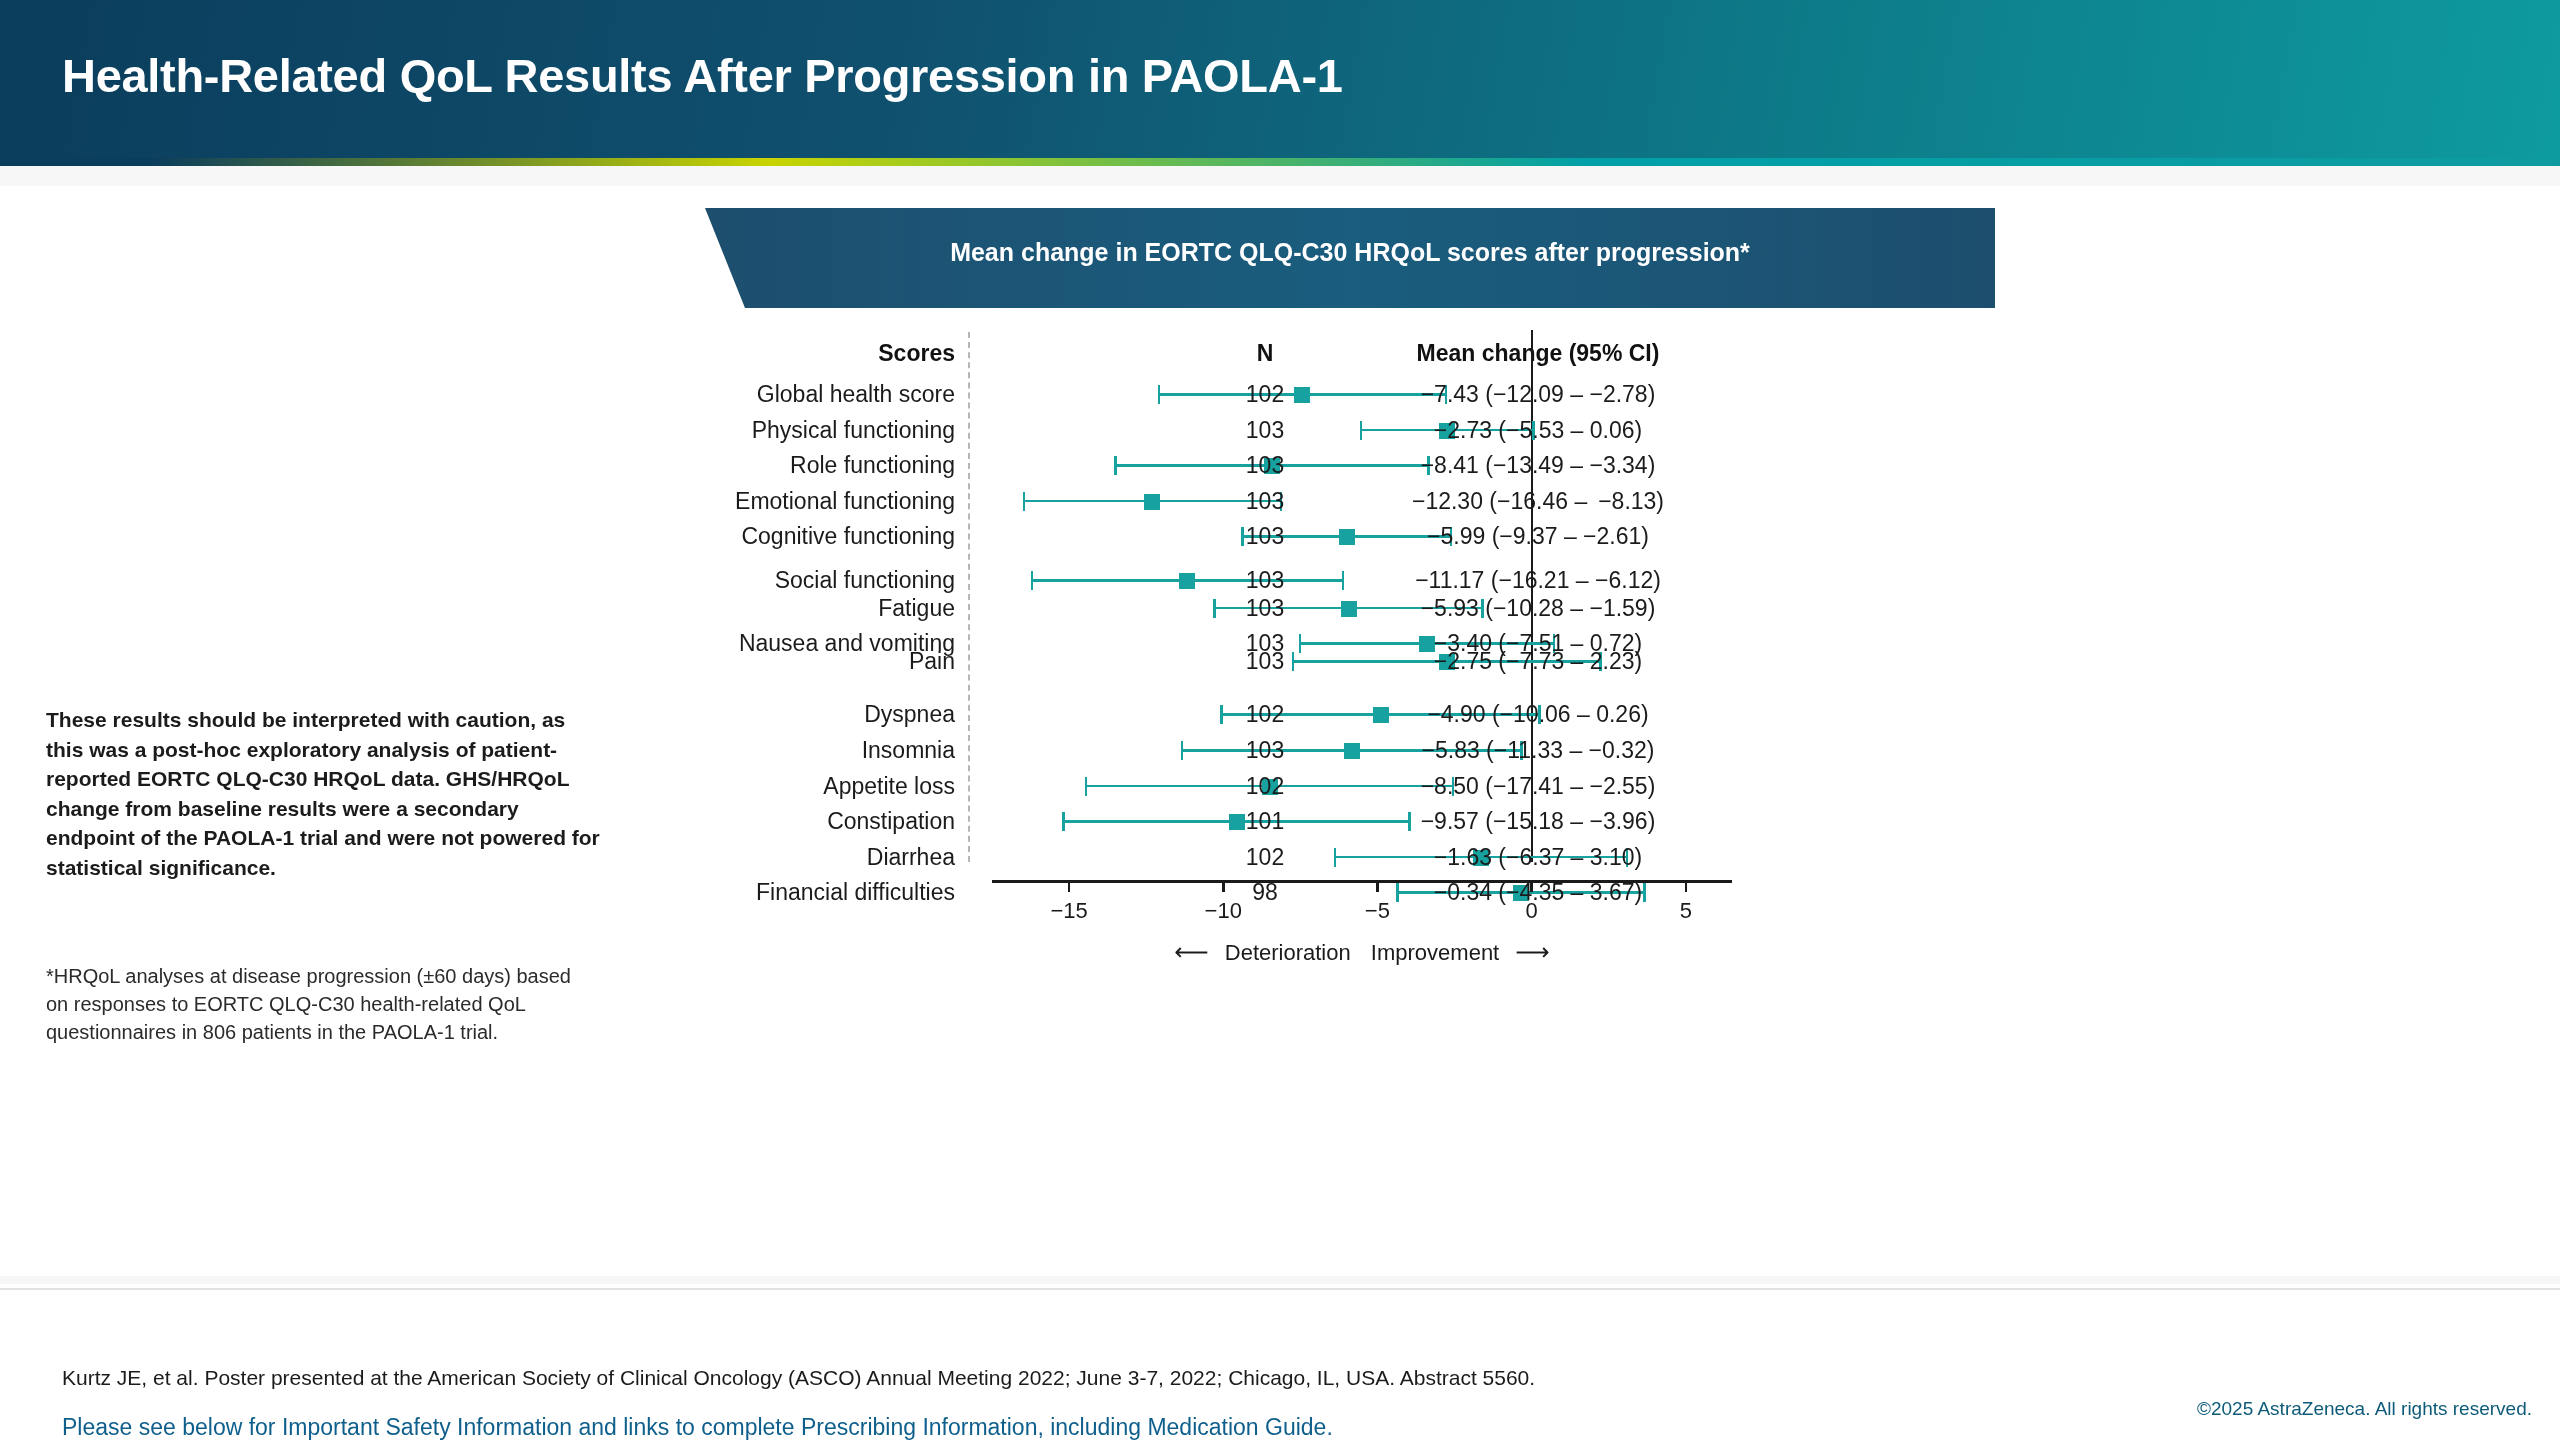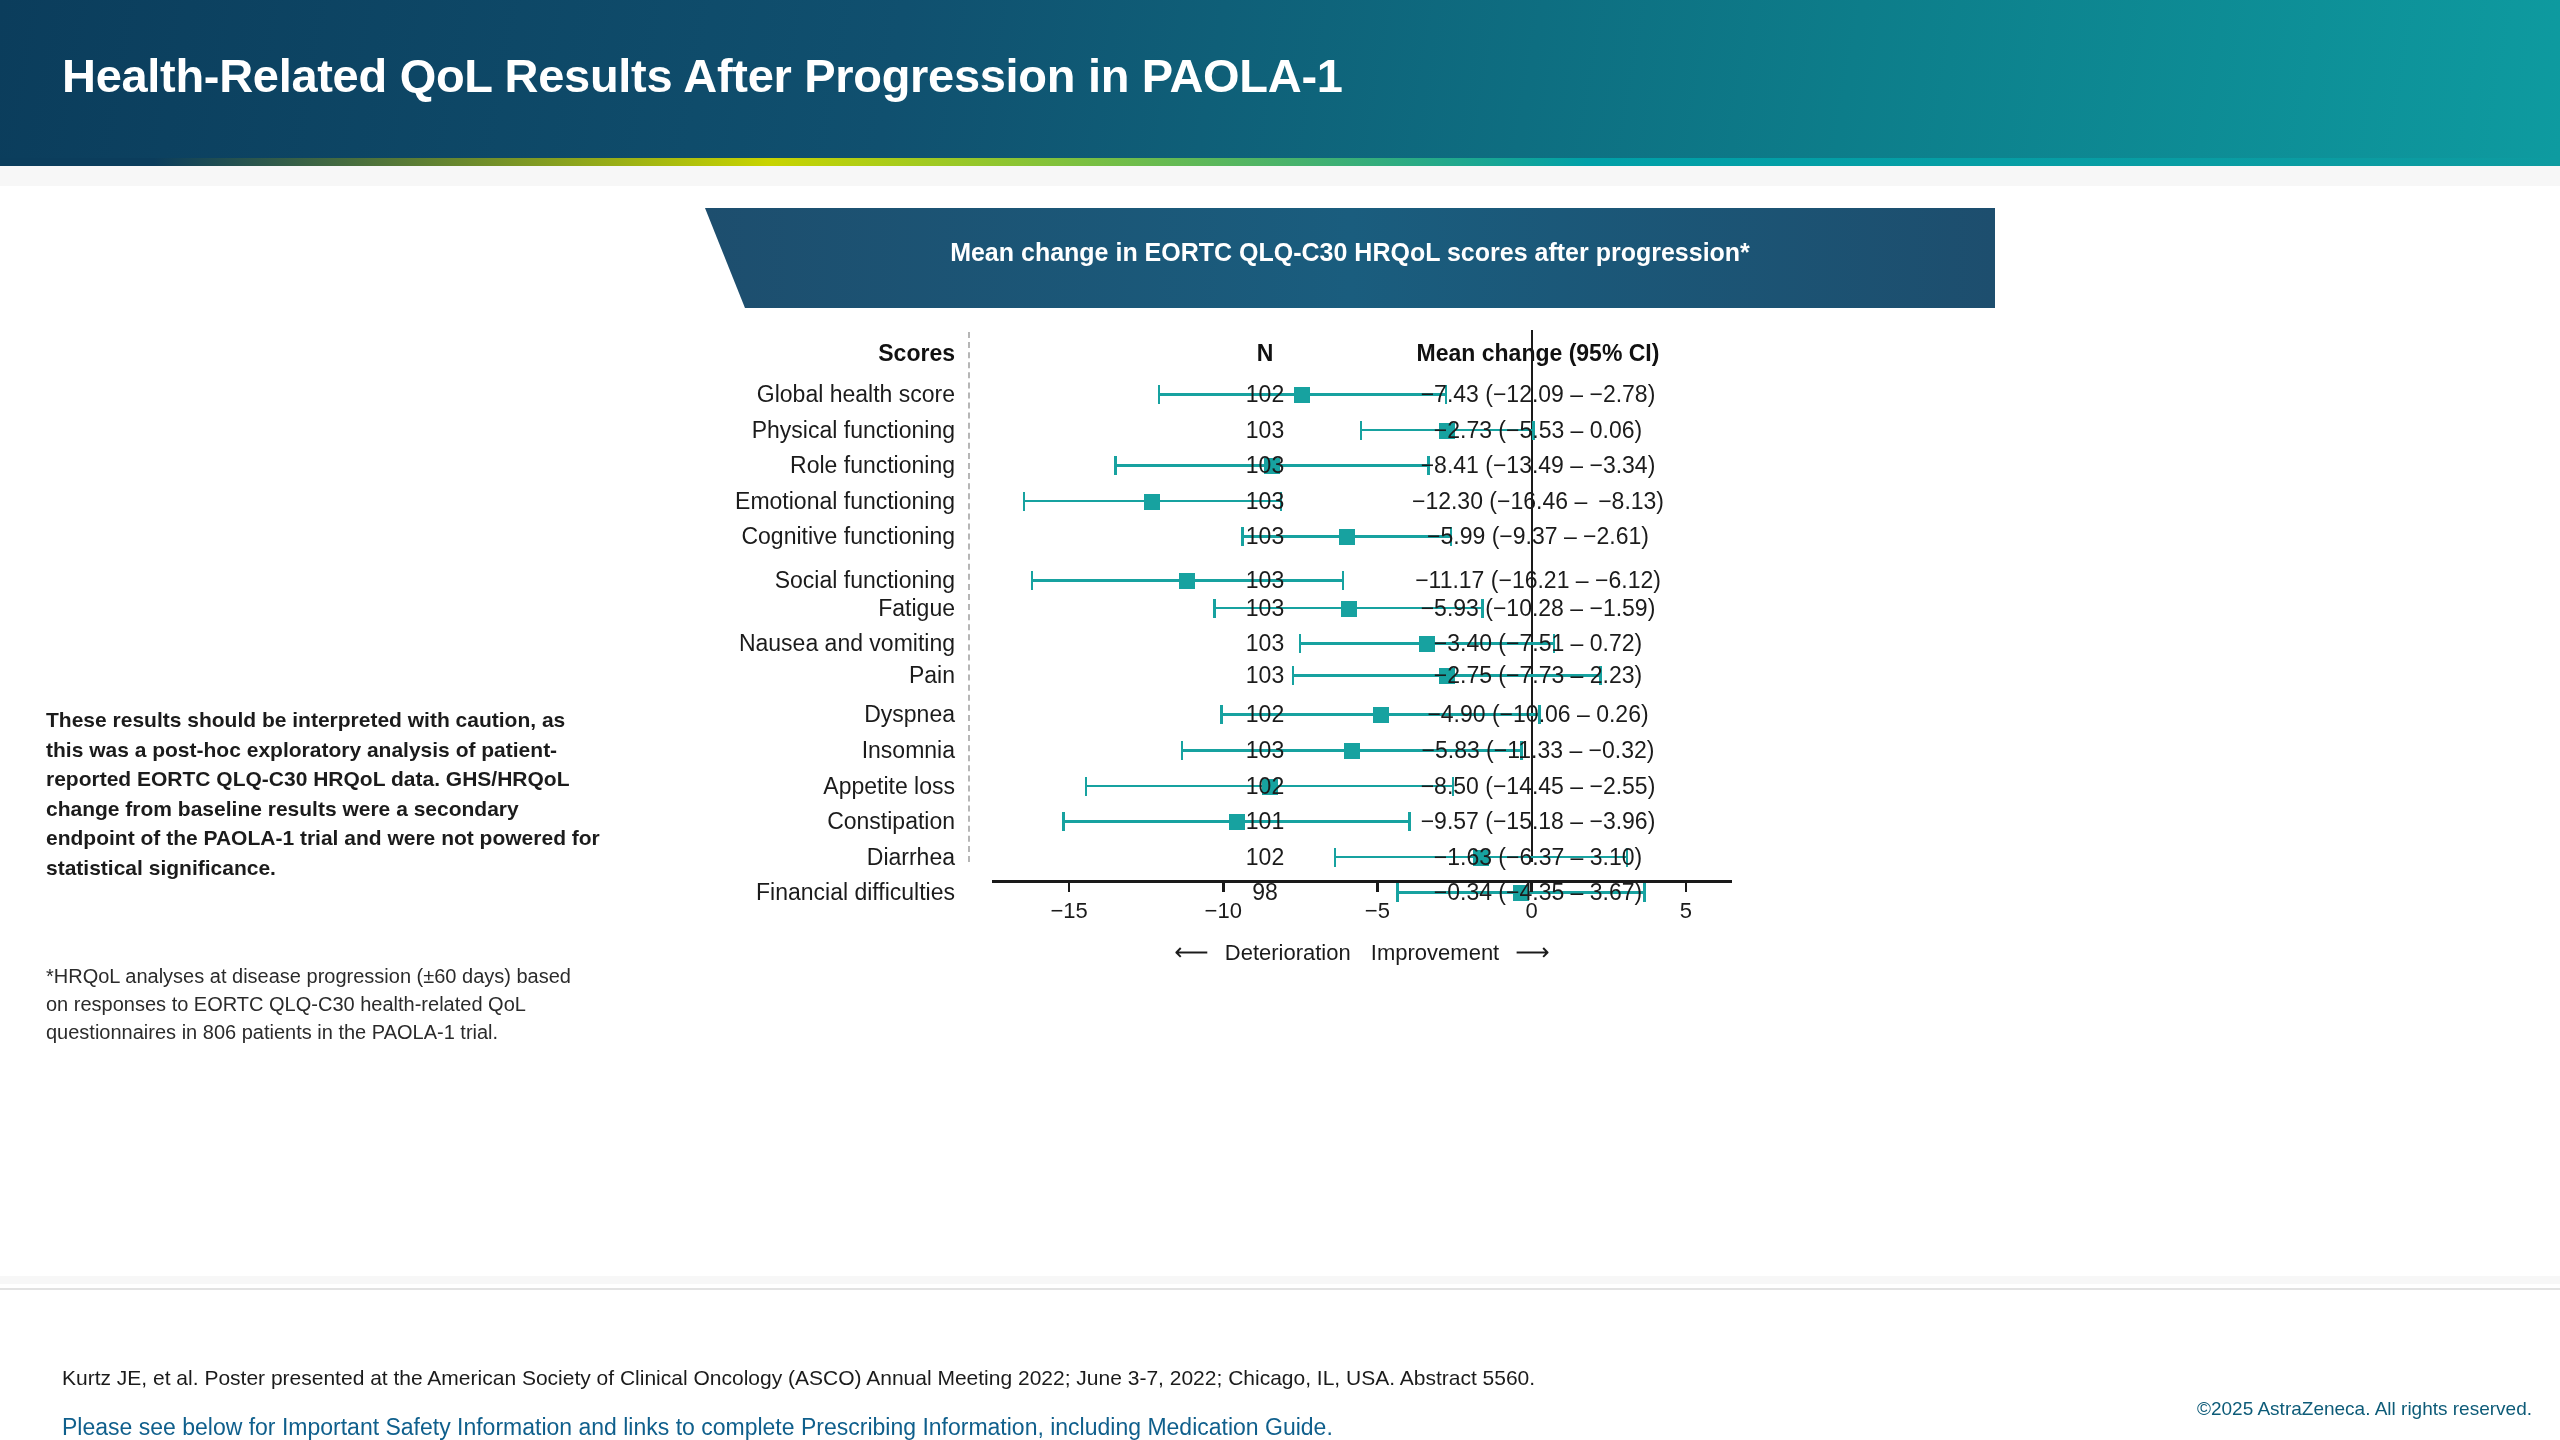--- a/index.html
+++ b/index.html
@@ -228,21 +228,21 @@
         </div>
         <div class="row" style="top: 285.2px;">
           <div class="row-label">Nausea and vomiting</div>
           <div class="ci-line" style="left: 680.025px; width: 253.758px;"></div>
           <div class="ci-cap" style="left: 678.775px;"></div>
           <div class="ci-cap" style="left: 932.533px;"></div>
           <div class="point" style="left: 798.75px;"></div>
           <div class="row-n">103</div>
           <div class="row-mean">−3.40 (−7.51 – 0.72)</div>
         </div>
-        <div class="row" style="top: 317px;">
+        <div class="row" style="top: 303px;">
           <div class="row-label">Pain</div>
           <div class="ci-line" style="left: 673.242px; width: 307.1px;"></div>
           <div class="ci-cap" style="left: 671.992px;"></div>
           <div class="ci-cap" style="left: 979.092px;"></div>
           <div class="point" style="left: 818.792px;"></div>
           <div class="row-n">103</div>
           <div class="row-mean">−2.75 (−7.73 – 2.23)</div>
         </div>
         <div class="row" style="top: 356.4px;">
           <div class="row-label">Dyspnea</div>
@@ -262,21 +262,21 @@
           <div class="row-n">103</div>
           <div class="row-mean">−5.83 (−11.33 – −0.32)</div>
         </div>
         <div class="row" style="top: 427.6px;">
           <div class="row-label">Appetite loss</div>
           <div class="ci-line" style="left: 466.042px; width: 366.917px;"></div>
           <div class="ci-cap" style="left: 464.792px;"></div>
           <div class="ci-cap" style="left: 831.708px;"></div>
           <div class="point" style="left: 641.5px;"></div>
           <div class="row-n">102</div>
-          <div class="row-mean">−8.50 (−14.45 – −2.55)</div>
+          <div class="row-mean">−8.50 (−17.41 – −2.55)</div>
         </div>
         <div class="row" style="top: 463.2px;">
           <div class="row-label">Constipation</div>
           <div class="ci-line" style="left: 443.533px; width: 345.95px;"></div>
           <div class="ci-cap" style="left: 442.283px;"></div>
           <div class="ci-cap" style="left: 788.233px;"></div>
           <div class="point" style="left: 608.508px;"></div>
           <div class="row-n">101</div>
           <div class="row-mean">−9.57 (−15.18 – −3.96)</div>
         </div>

